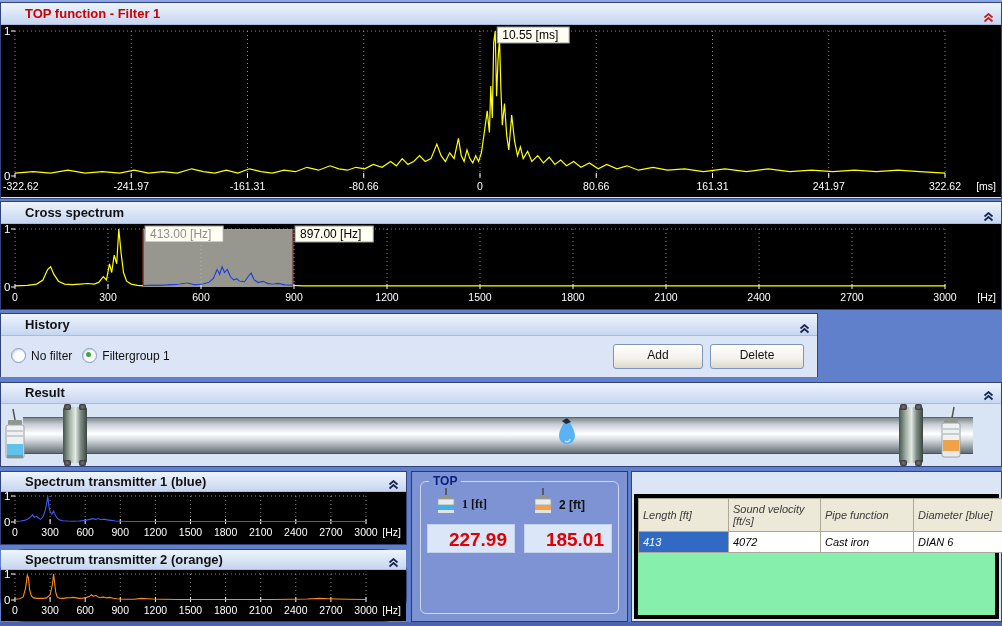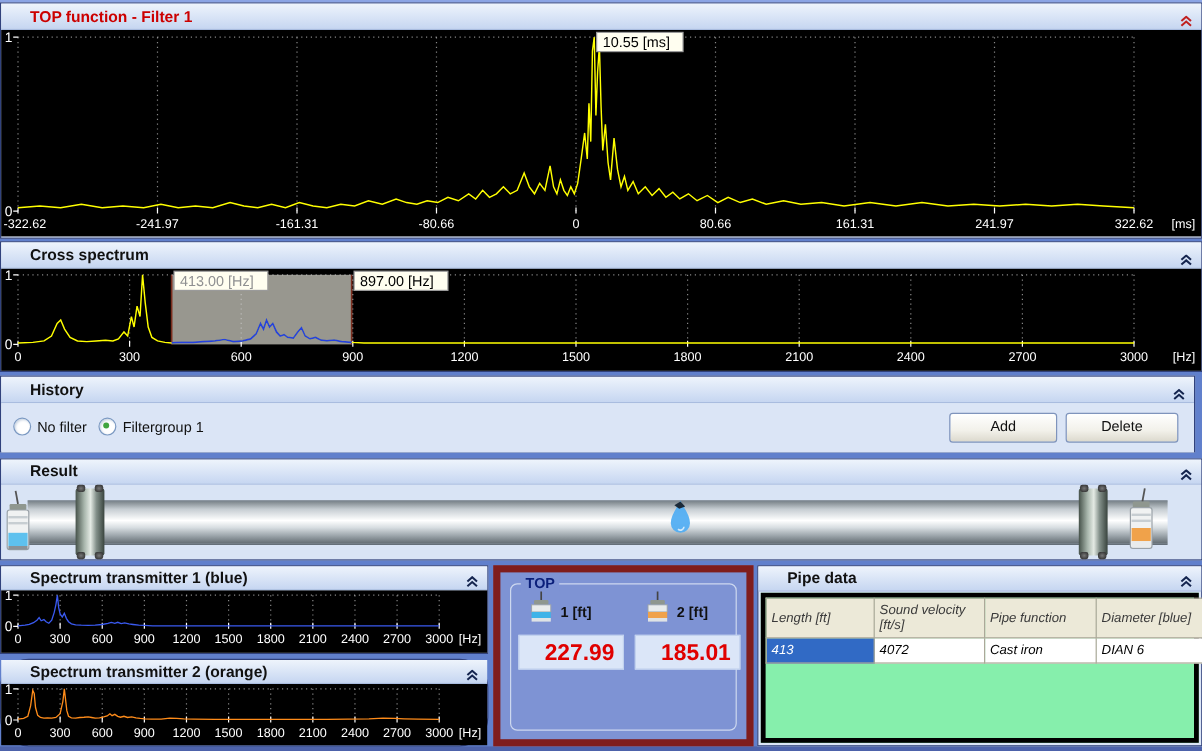--- a/index.html
+++ b/index.html
@@ -35,21 +35,21 @@
     position:absolute;left:22px;right:28px;top:13px;height:35px;
     background:linear-gradient(180deg,#7e878d 0%,#c6cdd2 18%,#ffffff 45%,#d7dde1 62%,#9aa3a9 82%,#636c72 100%);
     border-top:1px solid #5a646b;border-bottom:1px solid #49535a;
   }
   .flange{
     position:absolute;top:3px;width:24px;height:56px;border-radius:2px;
     background:linear-gradient(90deg,#46524a,#a7b5ab 30%,#e4eae4 52%,#83908a 72%,#39443e);
   }
   .bolt{position:absolute;width:7px;height:6px;background:radial-gradient(#777,#222);border-radius:2px;}
   
-  #panel-topvalues{background:#7e93d4;border:6px solid #7f1d1d;}
+  #panel-topvalues{background:#7e93d4;border:1px solid #7f1d1d;}
   .groupbox{position:absolute;left:8px;right:8px;top:9px;bottom:7px;border:1px solid #cdd8ef;border-radius:6px;}
   .grouplabel{position:absolute;top:2px;left:17px;background:#7e93d4;padding:0 4px;font-size:12px;font-weight:bold;color:#0b1f7a;}
   .sensorrow{position:absolute;display:flex;align-items:flex-end;}
   .sensorlabel{font-size:12px;font-weight:bold;color:#101010;margin-left:4px;margin-bottom:2px;}
   .valbox{
     position:absolute;width:88px;height:29px;background:#dbe6f8;border:1px solid #c2d2ee;
     font-size:19px;font-weight:bold;color:#e00000;text-align:right;line-height:29px;padding-right:7px;box-sizing:border-box;
   }
   
   #pipedata-body{position:absolute;left:2px;right:2px;top:22px;bottom:2px;background:#86efac;border:4px solid #000000;font-style:italic;}
@@ -173,21 +173,21 @@
         <text x="851" y="77" fill="#fff" font-size="10.5" text-anchor="middle">2700</text>
         <text x="944" y="77" fill="#fff" font-size="10.5" text-anchor="middle">3000</text>
         <text x="995" y="77" fill="#fff" font-size="10.5" text-anchor="end">[Hz]</text>
         <rect x="144.03" y="2" width="78.2" height="16" fill="#fffef0" stroke="#9a9a9a" stroke-width="1"></rect>
         <text x="149.03" y="14" fill="#8f9091" font-size="12">413.00 [Hz]</text>
         <rect x="294.07" y="2" width="78.2" height="16" fill="#fffef0" stroke="#9a9a9a" stroke-width="1"></rect>
         <text x="299.07" y="14" fill="#000000" font-size="12">897.00 [Hz]</text>
       </svg></div>
 </div>
 
-<div class="panel" id="panel-history" style="left:0;top:313px;width:996px;height:64px;">
+<div class="panel" id="panel-history" style="left:0;top:313px;width:818px;height:64px;">
   <div class="phead">
     <span>History</span>
     <span class="chev">
       <svg width="11" height="10" viewBox="0 0 11 10">
           <path d="M1.5 4.5 L5.5 1 L9.5 4.5 M1.5 8.5 L5.5 5 L9.5 8.5" stroke="#15254f" fill="none" stroke-width="1.7"></path>
         </svg>
     </span>
   </div>
   <div id="history-body">
     <span id="history-options"><span class="radio-opt">
@@ -358,21 +358,21 @@
         <text x="294.8" y="44" fill="#fff" font-size="10.5" text-anchor="middle">2400</text>
         <text x="329.90000000000003" y="44" fill="#fff" font-size="10.5" text-anchor="middle">2700</text>
         <text x="365" y="44" fill="#fff" font-size="10.5" text-anchor="middle">3000</text>
         <text x="400" y="44" fill="#fff" font-size="10.5" text-anchor="end">[Hz]</text>
       </svg></div>
 </div>
 
 <div class="panel" id="panel-topvalues" style="left:411px;top:471px;width:217px;height:151px;">
   <div class="groupbox"></div>
   <div class="grouplabel">TOP</div>
-  <div class="sensorrow" style="left:22px;top:15px;">
+  <div class="sensorrow" style="left:22px;top:15px;font-family:Liberation Serif, serif;">
     <svg width="24" height="27">
       <line x1="12" y1="1" x2="12" y2="8" stroke="#444" stroke-width="1.4"></line>
       <rect x="6" y="8" width="12" height="4" rx="1" fill="#8f978f"></rect>
       <rect x="4" y="12" width="16" height="6" fill="#e9ecec" stroke="#9aa2a8" stroke-width="0.8"></rect>
       <rect x="4" y="18" width="16" height="5" fill="#3fb3e8"></rect>
       <rect x="4" y="23" width="16" height="3" fill="#dfe3e5"></rect>
     </svg>
     <span class="sensorlabel">1 [ft]</span>
   </div>
   <div class="sensorrow" style="left:119px;top:15px;">
@@ -383,28 +383,20 @@
       <rect x="4" y="18" width="16" height="5" fill="#f0a24a"></rect>
       <rect x="4" y="23" width="16" height="3" fill="#dfe3e5"></rect>
     </svg>
     <span class="sensorlabel">2 [ft]</span>
   </div>
   <div class="valbox" style="left:15px;top:52px;">227.99</div>
   <div class="valbox" style="left:112px;top:52px;">185.01</div>
 </div>
 
 <div class="panel" id="panel-pipedata" style="left:631px;top:471px;width:371px;height:151px;">
-  <div class="phead" style="height:20px;line-height:20px;">
-    <span>Pipe data</span>
-    <span class="chev" style="top:4px;">
-      <svg width="11" height="10" viewBox="0 0 11 10">
-          <path d="M1.5 4.5 L5.5 1 L9.5 4.5 M1.5 8.5 L5.5 5 L9.5 8.5" stroke="#15254f" fill="none" stroke-width="1.7"></path>
-        </svg>
-    </span>
-  </div>
   <div id="pipedata-body">
     <table id="pipetable">
       <colgroup id="pipe-cols">
           <col style="width: 90px;">
           <col style="width: 92px;">
           <col style="width: 93px;">
           <col style="width: 90px;">
         </colgroup>
       <thead>
           <tr id="pipe-head-row">

